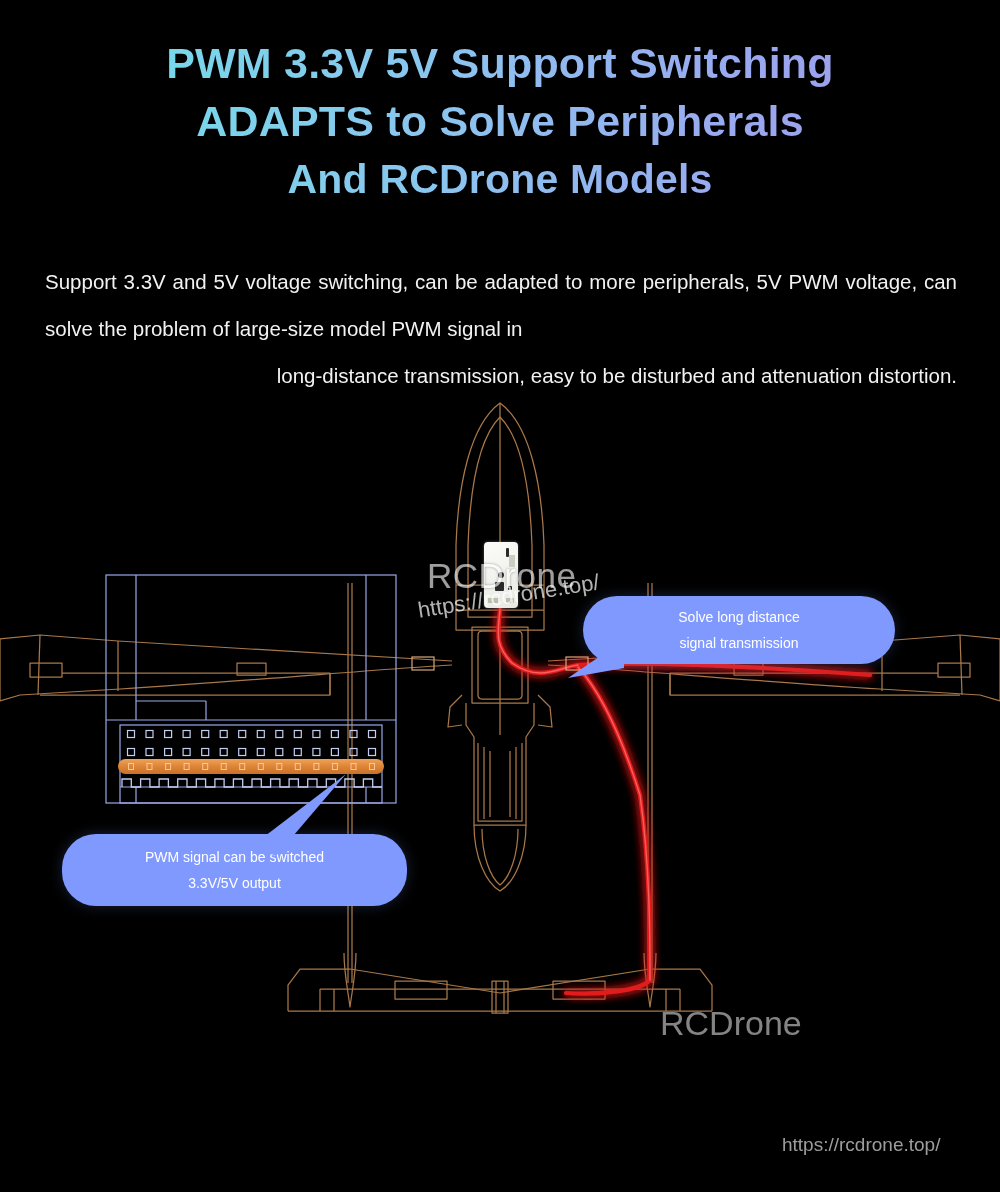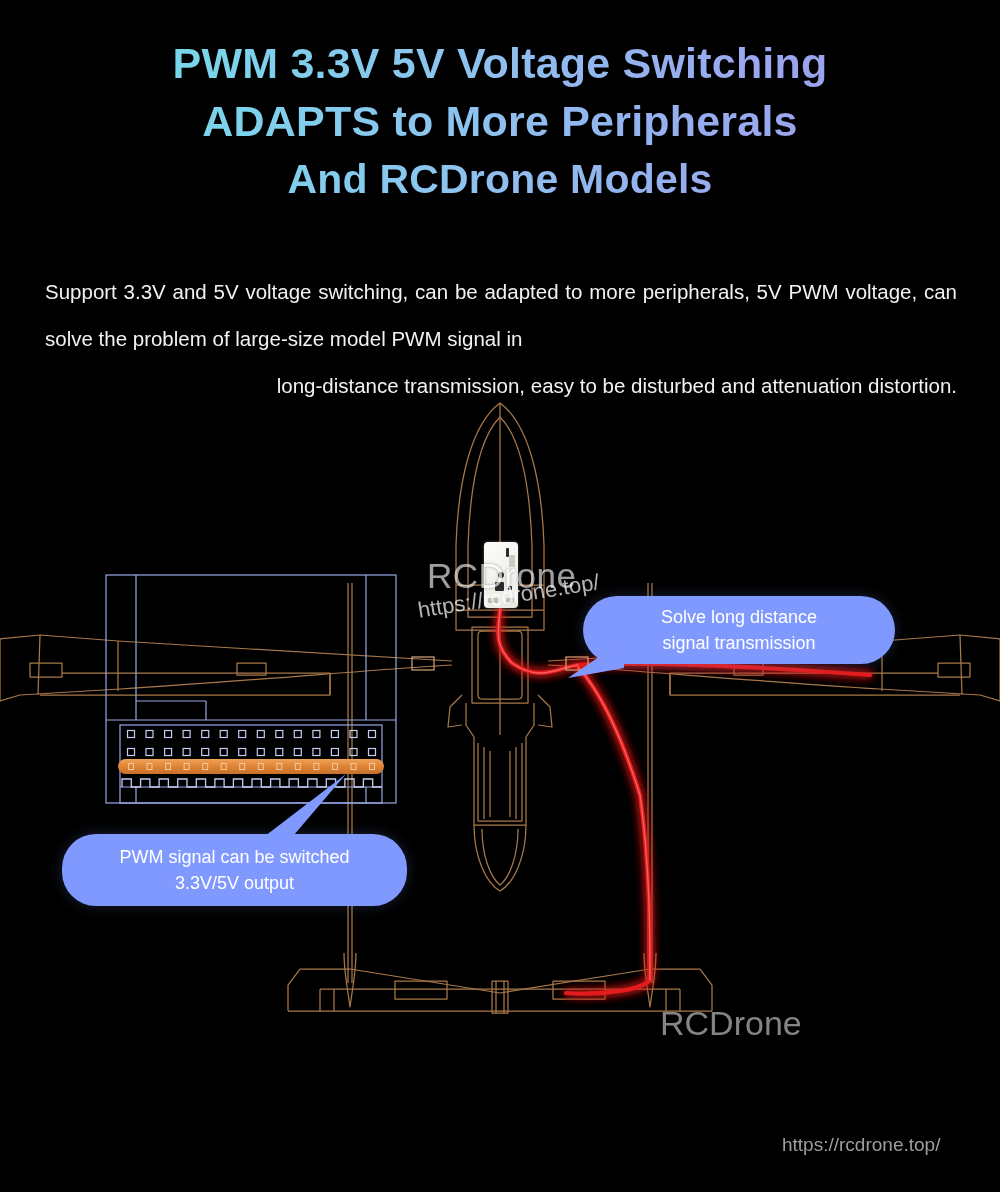--- a/index.html
+++ b/index.html
@@ -17,21 +17,21 @@
     background:linear-gradient(90deg,#74dcea 0%,#79d6ea 18%,#8cc4ef 45%,#9aa8ef 75%,#9b97e8 100%);
     -webkit-background-clip:text;background-clip:text;
     -webkit-text-fill-color:transparent;color:transparent;
     white-space:nowrap;
   }
   .hline.l2{font-size:43px;}
   .hline.l3{font-size:41px;}
 
   
   .para{
-    position:absolute;left:45px;top:268px;width:912px;
+    position:absolute;left:45px;top:258px;width:912px;
     font-size:20.5px;line-height:47px;color:#f2f2f2;font-weight:400;
     text-align:justify;text-justify:inter-word;
   }
   .para .last{display:block;text-align:right;}
 
   
   .stage{position:absolute;left:0;top:395px;width:1000px;height:680px;}
   .stage svg{display:block;}
 
   
@@ -41,21 +41,21 @@
     background:linear-gradient(155deg,#fcfcfa 0%,#f3f3ef 45%,#e8e8e3 100%);
     box-shadow:0 0 3px rgba(255,255,255,.35);
     overflow:hidden;
   }
   .module .m-dot{position:absolute;background:#2b2b2b;border-radius:1px;}
   .module .m-pad{position:absolute;background:#b9bfae;}
 
   
   .bubble{
     position:absolute;background:#8099ff;color:#fff;border-radius:34px;
-    font-size:18px;line-height:26px;text-align:center;
+    font-size:14px;line-height:26px;text-align:center;
     display:flex;align-items:center;justify-content:center;
     box-shadow:0 0 14px rgba(128,153,255,.22);
   }
   #bubble-right{left:583px;top:596px;width:312px;height:68px;}
   #bubble-left{left:62px;top:834px;width:345px;height:72px;}
   .bubble-text{padding:0 14px;white-space:pre-line;}
   .tail{position:absolute;pointer-events:none;}
 
   
   .wm{position:absolute;color:#ffffff;font-weight:400;pointer-events:none;}
@@ -69,22 +69,22 @@
   }
   #wm-bottom{left:660px;top:1004px;font-size:34px;color:#8c8c8c;opacity:.95;}
   #wm-foot{left:782px;top:1134px;font-size:19px;color:#b9b9b9;opacity:.85;}
 </style>
 </head>
 <body>
 
 <div id="page">
 
   <div class="heading">
-    <div class="hline l1">PWM 3.3V 5V Voltage Switching</div>
-    <div class="hline l2">ADAPTS to More Peripherals</div>
+    <div class="hline l1">PWM 3.3V 5V Support Switching</div>
+    <div class="hline l2">ADAPTS to Solve Peripherals</div>
     <div class="hline l3">And RCDrone Models</div>
   </div>
 
   <div class="para">
     <span>Support 3.3V and 5V voltage switching, can be adapted to more peripherals, 5V</span>
     <span>PWM voltage, can solve the problem of large-size model PWM signal in</span>
     <span class="last">long-distance transmission, easy to be disturbed and attenuation distortion.</span>
   </div>
 
   <div class="stage">

